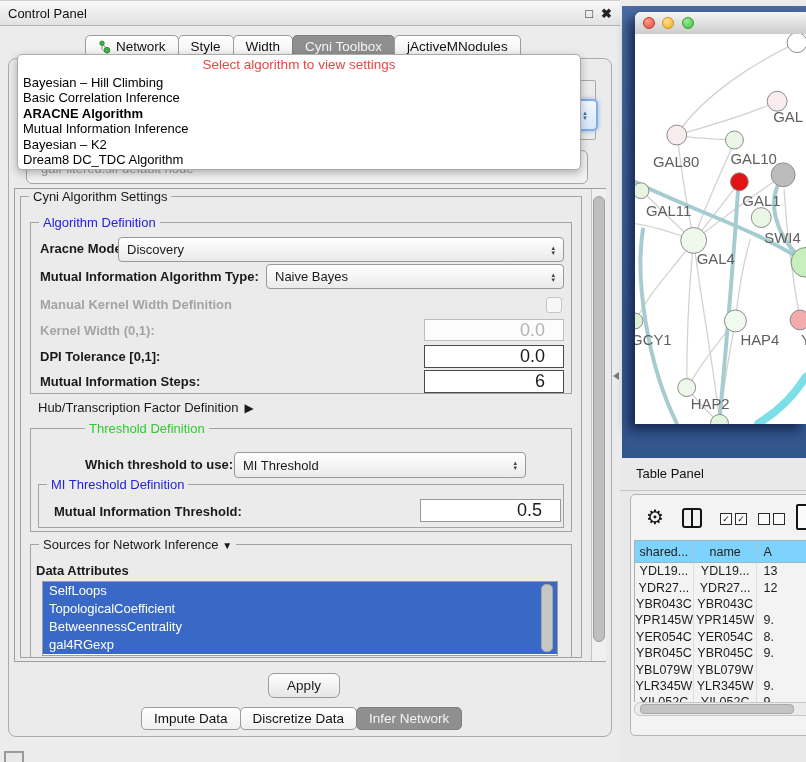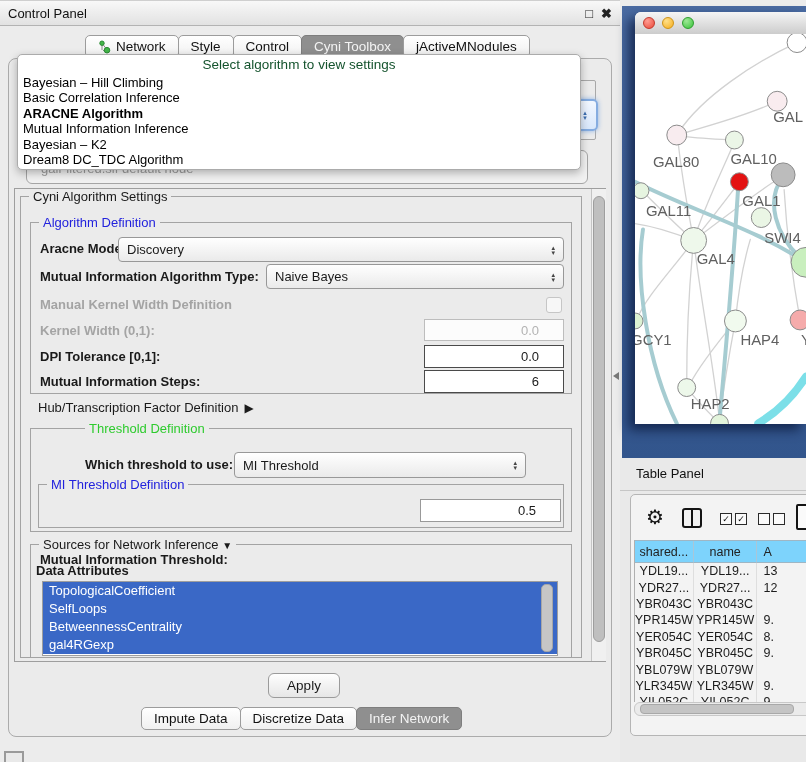--- a/index.html
+++ b/index.html
@@ -20,39 +20,39 @@
   
   .bx-sliver{left:22px;top:80px;width:572px;height:58px;border:1px solid #a8a8a8;border-radius:2px;z-index:1;}
   .combo-focus{left:572px;top:99px;width:22px;height:28px;border-radius:5px;z-index:1;
     background:linear-gradient(#f2f7ff,#d8e7fb);border:2px solid #85ace0;box-shadow:0 0 5px #8fb4e6;
     display:flex;align-items:center;justify-content:center;}
   .combo-behind{left:26px;top:150px;width:562px;height:34px;border:1px solid #a5a5a5;border-radius:6px;
     background:#f1f1f1;z-index:1;color:#9c9c9c;font-size:13px;padding:10px 0 0 14px;box-sizing:border-box;overflow:hidden;}
   
   .popup{left:17px;top:54px;width:562px;height:114px;background:#fff;border:1px solid #ababab;border-radius:5px;
     box-shadow:0 3px 8px rgba(0,0,0,.28);z-index:6;overflow:hidden;}
-  .dd-prompt{height:20px;line-height:20px;text-align:center;color:#14532d;font-size:13.5px;}
+  .dd-prompt{height:20px;line-height:20px;text-align:center;color:#ef4444;font-size:13.5px;}
   .dd-item{height:15.4px;line-height:15.4px;padding-left:5px;font-size:13px;color:#000;white-space:nowrap;}
   .dd-item.bold{font-weight:bold;}
   
   .scrollpane{left:14px;top:188px;width:592px;height:474px;background:#ebebeb;border:1px solid #9e9e9e;box-sizing:border-box;z-index:2;}
   .vtrack{left:591px;top:189px;width:14px;height:472px;background:#f0f0f0;border-left:1px solid #c4c4c4;z-index:3;}
   .vthumb{left:593px;top:196px;width:10px;height:444px;background:#bfbfbf;border:1px solid #9e9e9e;border-radius:6px;z-index:4;}
   .group{border:1px solid #a3a3a3;z-index:2;}
   .gtitle{position:absolute;top:-8px;left:8px;background:#ebebeb;padding:0 4px;font-size:13px;white-space:nowrap;}
   .t-blue{color:#2222dd;}
   .t-green{color:#2ecb2e;margin-left:46px;}
   .lbl{position:absolute;font-size:13px;white-space:nowrap;z-index:3;}
   .lbl.b{font-weight:bold;}
   .lbl.dis{font-weight:bold;color:#a4a4a4;}
   .combo{position:absolute;height:25px;border:1px solid #989898;border-radius:4px;background:linear-gradient(#ffffff,#eaeaea);
     display:flex;align-items:center;padding:0 8px;box-sizing:border-box;font-size:13px;z-index:3;}
   .combo .arr{margin-left:auto;display:flex;flex-direction:column;align-items:center;color:#444;font-size:7px;line-height:5px;}
-  .field{position:absolute;background:#fff;border:1px solid #999;text-align:right;font-size:13px;
-    padding:0 24px;box-sizing:border-box;display:flex;align-items:center;justify-content:flex-end;z-index:3;}
+  .field{position:absolute;background:#fff;border:1px solid #999;text-align:right;font-size:18px;
+    padding:0 18px;box-sizing:border-box;display:flex;align-items:center;justify-content:flex-end;z-index:3;}
   .field.strong{border:1.5px solid #4a4a4a;}
   .field.dis{border:1px solid #bdbdbd;color:#b3b3b3;background:#fcfcfc;}
   .cb{position:absolute;width:14px;height:14px;border:1.5px solid #c6c6c6;border-radius:3px;background:#f7f7f7;z-index:3;}
   .listbox{position:absolute;background:#fff;border:1px solid #9e9e9e;overflow:hidden;z-index:3;}
   .list-item{height:18px;line-height:18px;padding-left:6px;color:#fff;font-size:13px;}
   .lthumb{position:absolute;width:10px;background:#c6c6c6;border:1px solid #a6a6a6;border-radius:5px;z-index:4;}
   .btn{position:absolute;border:1px solid #9b9b9b;border-radius:6px;background:linear-gradient(#fefefe,#e6e6e6);
     display:flex;align-items:center;justify-content:center;font-size:13.5px;z-index:3;}
   .btabrow{left:142px;top:707px;height:22px;display:flex;z-index:3;}
   .hubarrow{font-size:12px;margin-left:6px;}
@@ -114,21 +114,21 @@
           <path d="M4 5 L4 10 M5 10.5 L8 10.5 M5 4.5 L8 8.5" stroke="#8a8a8a" fill="none"></path>
           <circle cx="4" cy="3.2" r="2.2" fill="#43b649" stroke="#2c8a35"></circle>
           <circle cx="9" cy="10.2" r="2.8" fill="#43b649" stroke="#2c8a35"></circle>
         </svg>
         <span>Network</span>
       </div>
       <div class="tab">
         <span>Style</span>
       </div>
       <div class="tab">
-        <span>Control</span>
+        <span>Width</span>
       </div>
       <div class="tab selected">
         <span>Cyni Toolbox</span>
       </div>
       <div class="tab">
         <span>jActiveMNodules</span>
       </div>
     </div>
 
   <div class="abs bx-sliver"></div>
@@ -207,35 +207,35 @@
   <div class="combo" style="left:234px;top:452px;width:292px;height:26px;justify-content:flex-end;">
     <span>MI Threshold</span>
     <span class="arr">
         <span>▴</span>
         <span>▾</span>
       </span>
   </div>
   <div class="abs group" style="left:38px;top:484px;width:524px;height:42px;">
     <span class="gtitle t-blue">MI Threshold Definition</span>
   </div>
-  <span class="lbl b" style="left:40px;top:504px;margin-top:48px;">Mutual Information Threshold:</span>
+  <span class="lbl b" style="left:54px;top:504px;">Mutual Information Threshold:</span>
   <div class="field" style="left:420px;top:499px;width:141px;height:23px;">
     <span>0.5</span>
   </div>
 
   <div class="abs group" style="left:30px;top:544px;width:540px;height:112px;">
     <span class="gtitle">
       <span>Sources for Network Inference</span>
       <span style="font-size:10px;">▼</span>
     </span>
   </div>
   <span class="lbl b" style="left:36px;top:563px;">Data Attributes</span>
   <div class="listbox" style="left:42px;top:581px;width:514px;height:73px;" id="attr-list">
+      <div class="list-item" style="background: rgb(58, 104, 198);">SelfLoops</div>
       <div class="list-item" style="background: rgb(58, 104, 198);">TopologicalCoefficient</div>
-      <div class="list-item" style="background: rgb(58, 104, 198);">SelfLoops</div>
       <div class="list-item" style="background: rgb(58, 104, 198);">BetweennessCentrality</div>
       <div class="list-item" style="background: rgb(58, 104, 198);">gal4RGexp</div>
     </div>
   <div class="lthumb" style="left:541px;top:584px;height:66px;"></div>
 
   <div class="btn" style="left:268px;top:673px;width:70px;height:23px;">
     <span>Apply</span>
   </div>
   <div class="abs btabrow" id="bottom-tabs">
       <div class="tab">

